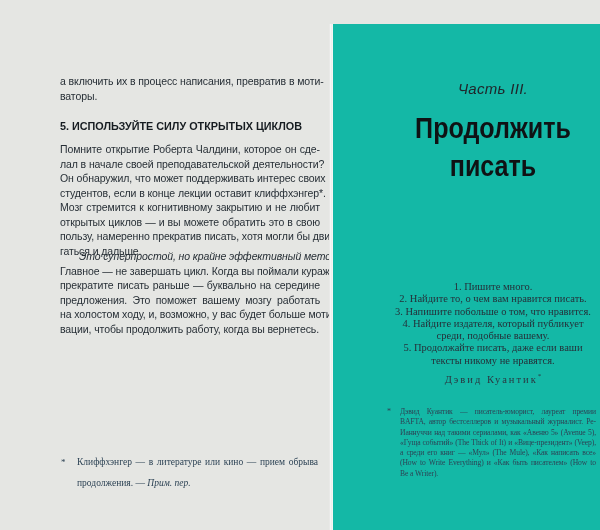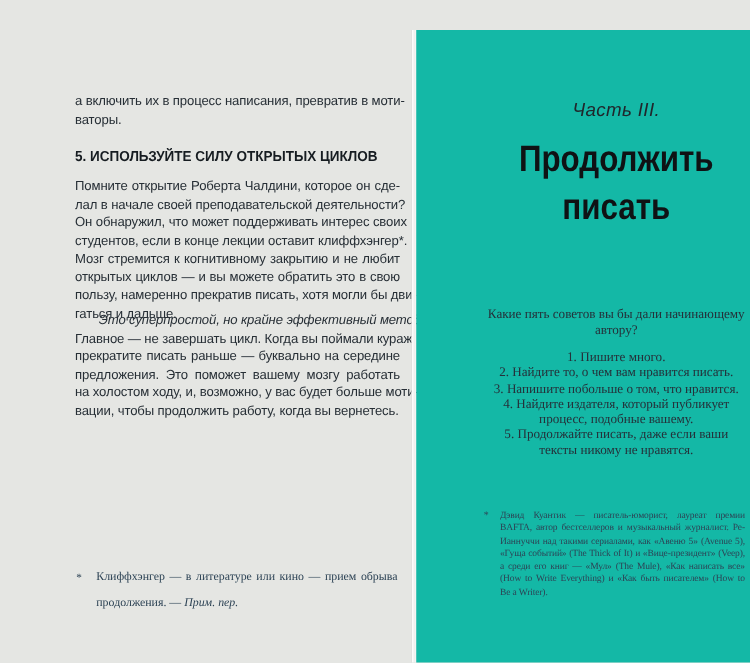--- a/index.html
+++ b/index.html
@@ -111,35 +111,34 @@
 
   <section class="page page-right">
 
     <div class="rp-center part-label">Часть III.</div>
 
     <div class="rp-center chapter-title">
       <div class="title-line">Продолжить</div>
       <div class="title-line">писать</div>
     </div>
 
-    <div class="rp-center serif clines question">
-        <div class="line">Какие пять советов вы бы дали начинающему</div>
-        <div class="line">автору?</div>
-      </div>
 
     <div class="rp-center serif clines advice">
         <div class="line">1. Пишите много.</div>
         <div class="line">2. Найдите то, о чем вам нравится писать.</div>
         <div class="line">3. Напишите побольше о том, что нравится.</div>
         <div class="line">4. Найдите издателя, который публикует</div>
-        <div class="line">процесс, подобные вашему.</div>
+        <div class="line">среди, подобные вашему.</div>
         <div class="line">5. Продолжайте писать, даже если ваши</div>
         <div class="line">тексты никому не нравятся.</div>
       </div>
 
+    <div class="rp-center serif author">
+      <span>Дэвид Куантик</span><sup>*</sup>
+    </div>
 
     <div class="footnote-right">
       <span class="fn-marker">*</span>
       <div class="fn-lines jlines">
           <div class="line">Дэвид Куантик — писатель-юморист, лауреат премии</div>
           <div class="line">BAFTA, автор бестселлеров и музыкальный журналист. Ре-</div>
           <div class="line">Ианнуччи над такими сериалами, как «Авеню 5» (Avenue 5),</div>
           <div class="line">«Гуща событий» (The Thick of It) и «Вице-президент» (Veep),</div>
           <div class="line">а среди его книг — «Мул» (The Mule), «Как написать все»</div>
           <div class="line">(How to Write Everything) и «Как быть писателем» (How to</div>

